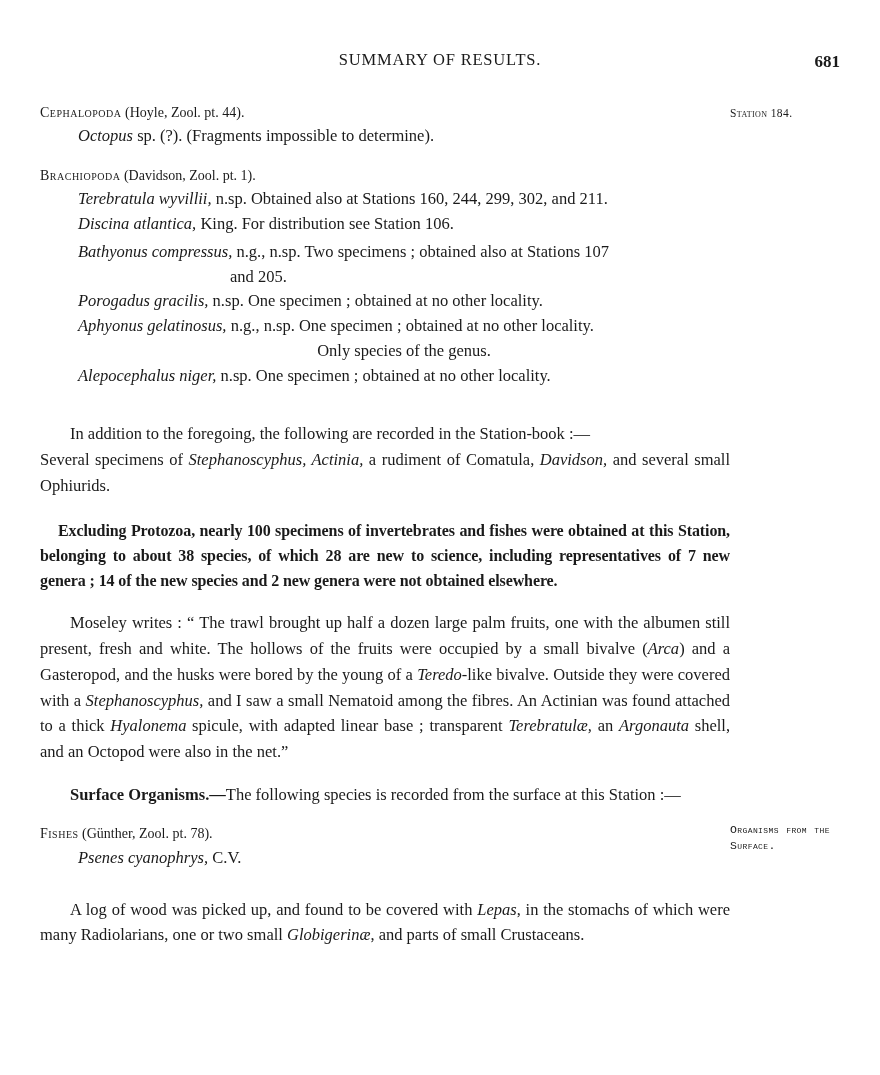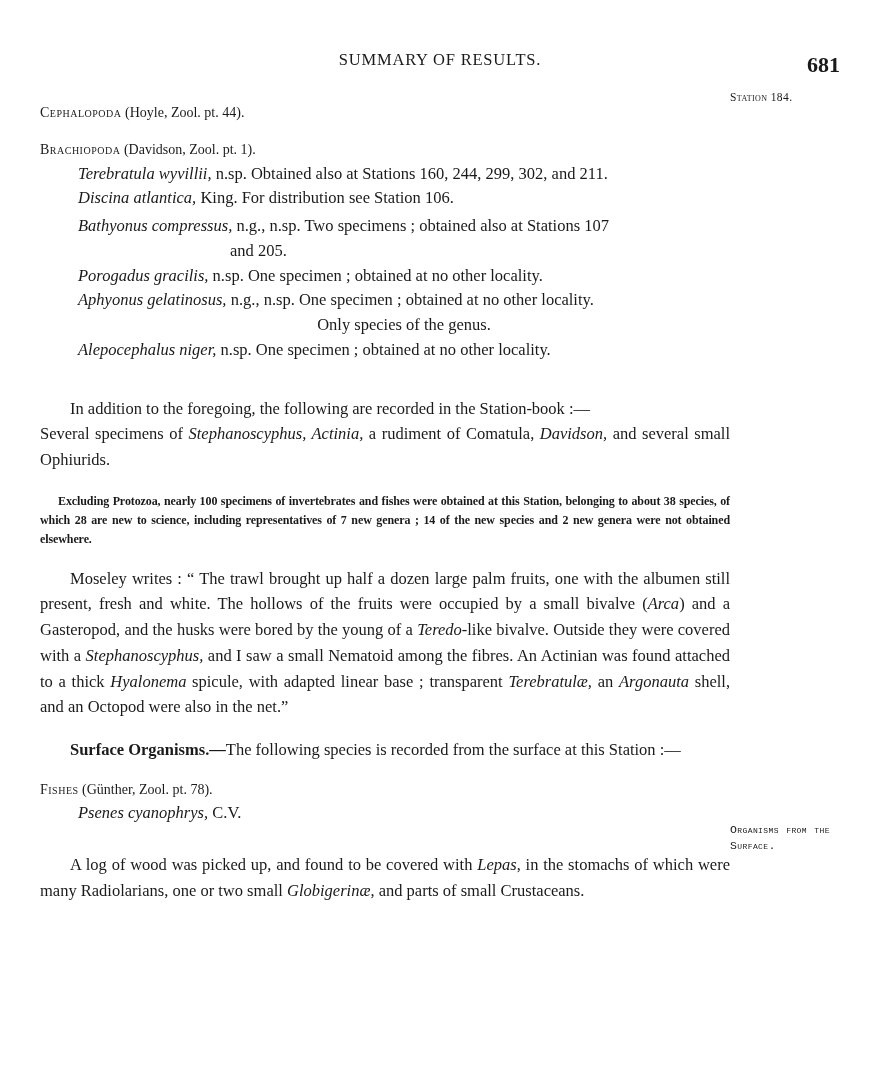--- a/index.html
+++ b/index.html
@@ -30,34 +30,34 @@
     text-align: center;
     font-variant: small-caps;
     font-size: 16.5px;
     letter-spacing: 0.8px;
   }
   .page-number {
     position: absolute;
     top: 52px;
     right: 40px;
     font-weight: bold;
-    font-size: 22px;
+    font-size: 17px;
     font-family: "Liberation Serif", serif;
   }
   .marginal-note {
     position: absolute;
     right: 40px;
     width: 110px;
     font-variant: small-caps;
     font-size: 11.5px;
     line-height: 1.35;
     letter-spacing: 0.4px;
     text-align: left;
   }
-  .mn-station { top: 90px; }
+  .mn-station { top: 106px; }
   .mn-surface { top: 822px; font-family: Liberation Mono, monospace; }
 
   .content {
     position: absolute;
     top: 86px;
     left: 40px;
     width: 690px;
   }
 
   .group { margin-bottom: 3px; }
@@ -96,21 +96,21 @@
   p.para {
     font-size: 16.5px;
     line-height: 1.56;
     text-align: justify;
     margin: 17px 0 0 0;
     text-indent: 30px;
   }
   p.para .it { font-style: italic; }
 
   p.bold-para {
-    font-size: 12px;
+    font-size: 16px;
     line-height: 1.58;
     text-align: justify;
     margin: 19px 0 0 0;
     text-indent: 18px;
     font-weight: bold;
     letter-spacing: -0.1px;
   }
 
   .surface-head {
     font-weight: bold;
@@ -128,20 +128,23 @@
   <div class="page-number">681</div>
 
   <div class="marginal-note mn-station">Station 184.</div>
   <div class="marginal-note mn-surface">Organisms from the Surface.</div>
 
   <div class="content">
 
     <div class="group">
       <div class="group-heading">
         <span class="sc">Cephalopoda</span><span> (Hoyle, Zool. pt. 44).</span>
+      </div>
+      <div class="species-line">
+        <span class="sp">Octopus</span><span> sp. (?).    (Fragments impossible to determine).</span>
       </div>
     </div>
 
     <div class="group">
       <div class="group-heading">
         <span class="sc">Brachiopoda</span><span> (Davidson, Zool. pt. 1).</span>
       </div>
       <div class="species-line">
         <span class="sp">Terebratula wyvillii,</span><span> n.sp.    Obtained also at Stations 160, 244, 299, 302, and 211.</span>
       </div>

